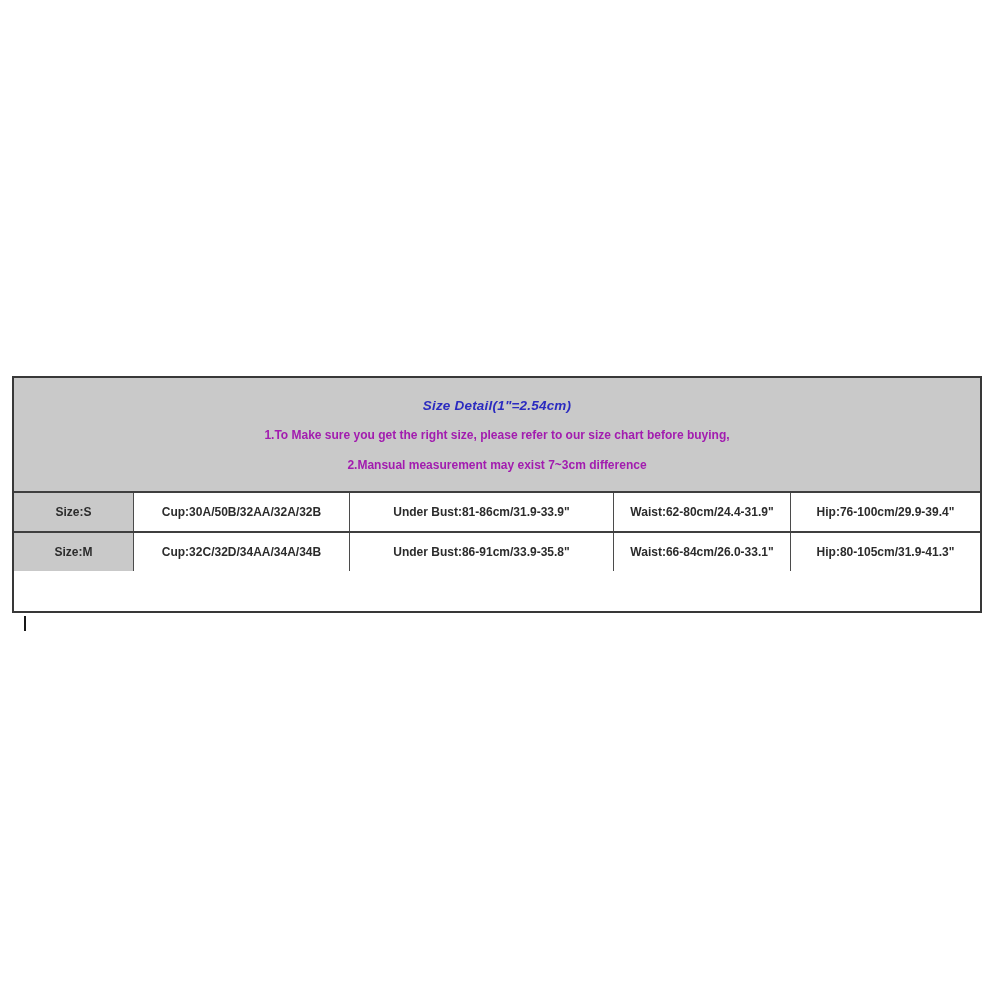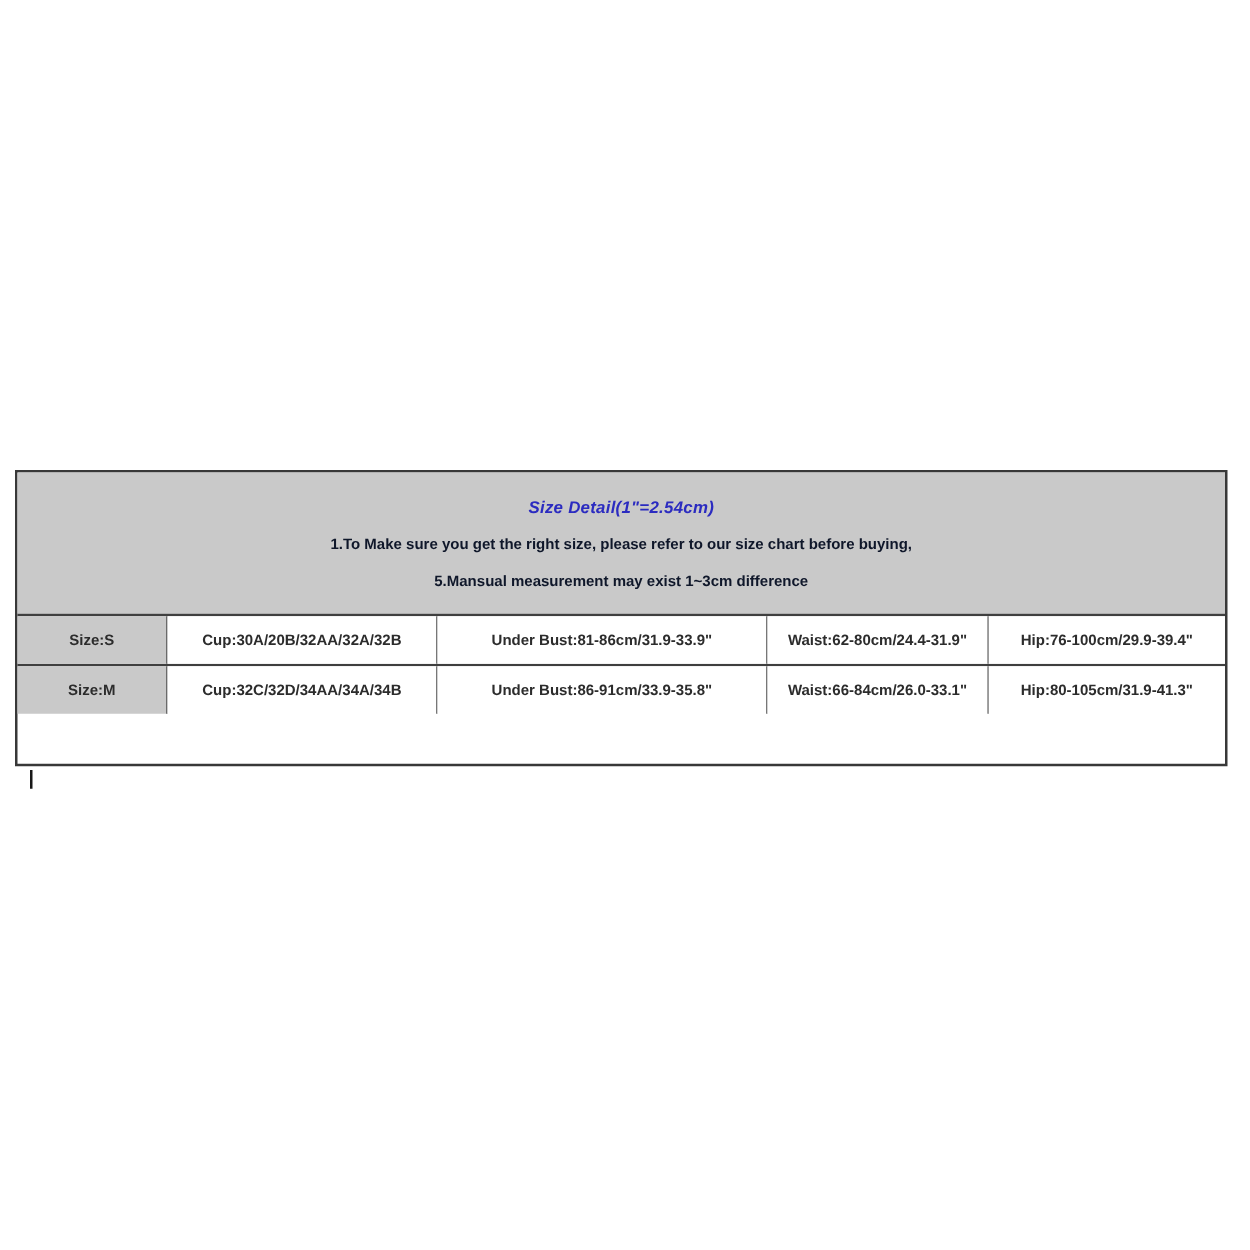--- a/index.html
+++ b/index.html
@@ -41,21 +41,21 @@
     padding: 4px 8px;
   }
   .panel-title {
     color: #2b2bc0;
     font-size: 13.5px;
     font-weight: bold;
     font-style: italic;
     letter-spacing: 0.2px;
   }
   .panel-note {
-    color: #0f172a;
+    color: #a21caf;
     font-size: 12px;
     font-weight: bold;
     white-space: nowrap;
   }
   .panel-note.wide {
     letter-spacing: -0.1px;
   }
   .t-row {
     box-sizing: border-box;
     height: 40px;
@@ -94,26 +94,26 @@
 </head>
 <body>
 
 <div class="canvas">
 
   <div class="size-panel">
 
     <div class="panel-header">
       <div class="panel-title">Size Detail(1"=2.54cm)</div>
       <div class="panel-note">1.To Make sure you get the right size, please refer to our size chart before buying,</div>
-      <div class="panel-note">5.Mansual measurement may exist 1~3cm difference</div>
+      <div class="panel-note">2.Mansual measurement may exist 7~3cm difference</div>
     </div>
 
     <div class="t-row">
       <div class="t-cell size-col">Size:S</div>
-      <div class="t-cell">Cup:30A/20B/32AA/32A/32B</div>
+      <div class="t-cell">Cup:30A/50B/32AA/32A/32B</div>
       <div class="t-cell">Under Bust:81-86cm/31.9-33.9"</div>
       <div class="t-cell">Waist:62-80cm/24.4-31.9"</div>
       <div class="t-cell">Hip:76-100cm/29.9-39.4"</div>
     </div>
 
     <div class="t-row">
       <div class="t-cell size-col">Size:M</div>
       <div class="t-cell">Cup:32C/32D/34AA/34A/34B</div>
       <div class="t-cell">Under Bust:86-91cm/33.9-35.8"</div>
       <div class="t-cell">Waist:66-84cm/26.0-33.1"</div>

